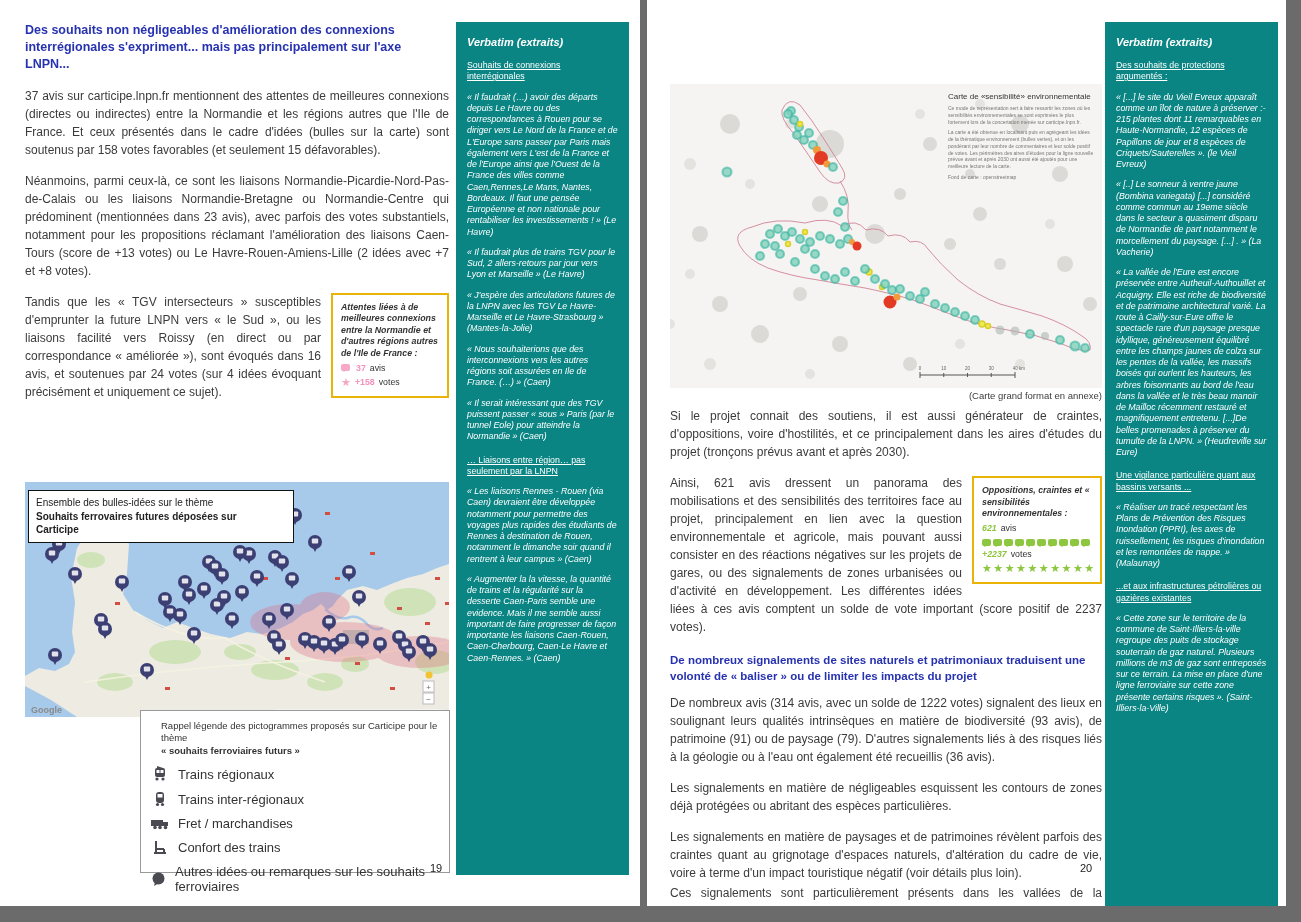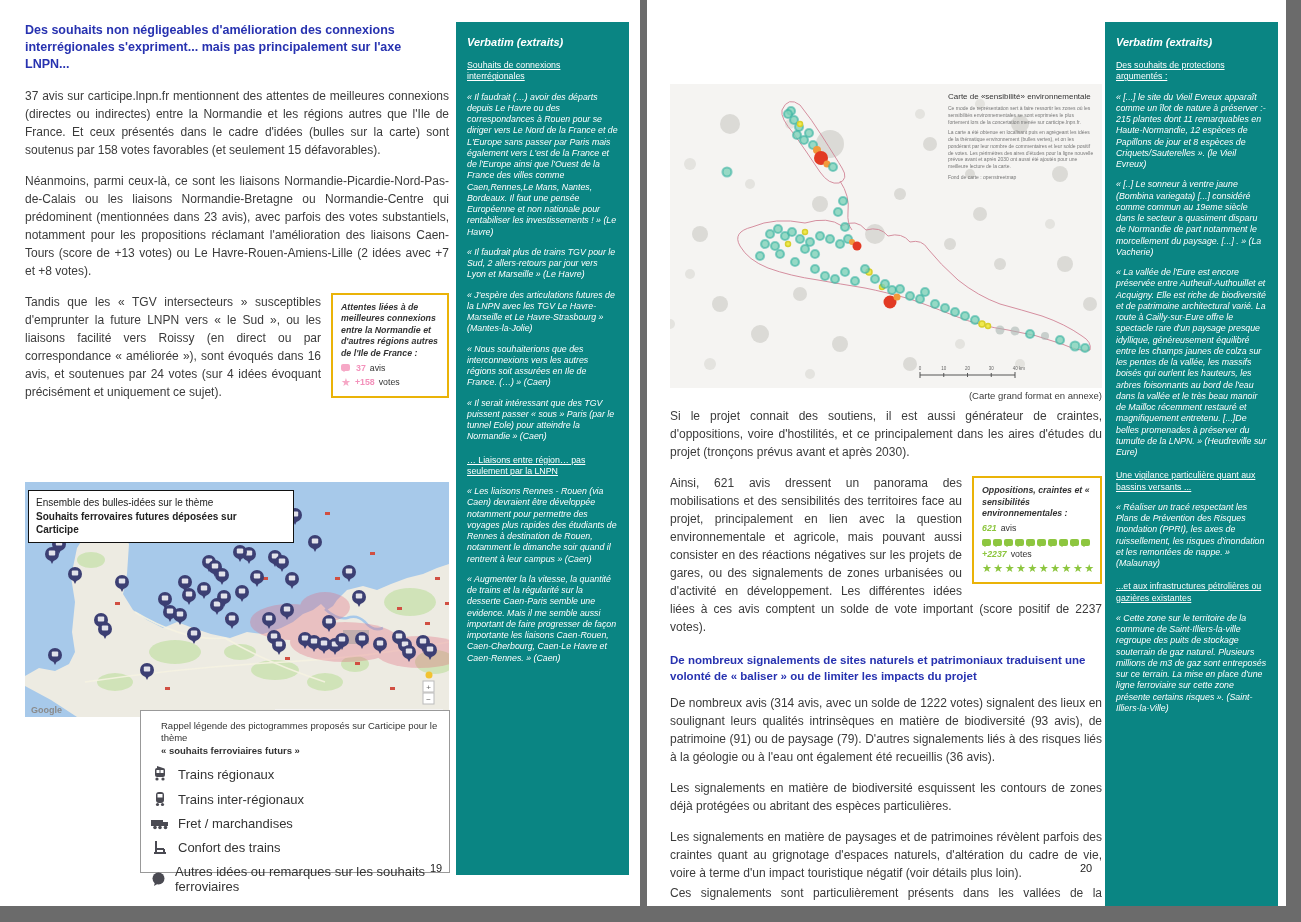--- a/index.html
+++ b/index.html
@@ -489,21 +489,21 @@
             <span class="stat-val-green">+2237</span>
             <span>votes</span>
           </div>
           <div class="stars-green">★★★★★★★★★★</div>
         </div>
         <p class="para">Ainsi, 621 avis dressent un panorama des mobilisations et des sensibilités des territoires face au projet, principalement en lien avec la question environnementale et agricole, mais pouvant aussi consister en des réactions négatives sur les projets de gares, ou des signalements de zones urbanisées ou d'activité en développement. Les différentes idées liées à ces avis comptent un solde de vote important (score positif de 2237 votes).</p>
       </div>
 
       <h2 class="doc-sub">De nombreux signalements de sites naturels et patrimoniaux traduisent une volonté de « baliser » ou de limiter les impacts du projet</h2>
       <p class="para">De nombreux avis (314 avis, avec un solde de 1222 votes) signalent des lieux en soulignant leurs qualités intrinsèques en matière de biodiversité (93 avis), de patrimoine (91) ou de paysage (79). D'autres signalements liés à des risques liés à la géologie ou à l'eau ont également été recueillis (36 avis).</p>
-      <p class="para">Les signalements en matière de biodiversité esquissent les contours de zones déjà protégées ou abritant des espèces particulières.</p>
+      <p class="para">Les signalements en matière de négligeables esquissent les contours de zones déjà protégées ou abritant des espèces particulières.</p>
       <p class="para tight">Les signalements en matière de paysages et de patrimoines révèlent parfois des craintes quant au grignotage d'espaces naturels, d'altération du cadre de vie, voire à terme d'un impact touristique négatif (voir détails plus loin).</p>
       <p class="para tight">Ces signalements sont particulièrement présents dans les vallées de la Vaucouleurs, de l'Eure, de l'Iton et sur les plateaux du Neubourg et de Caux. (Voir détails plus loin)</p>
       <p class="para">D'autres remarques (36) soulignent des risques d'inondation ou géologiques, particulièrement dans les vallées de l'Austreberthe et du Cailly.</p>
     </div>
 
     <div class="pagenum" style="left:433px;top:862px;">20</div>
 
     <div class="sidebar sidebar-right">
       <div class="vb-title">Verbatim (extraits)</div>
       <div>

